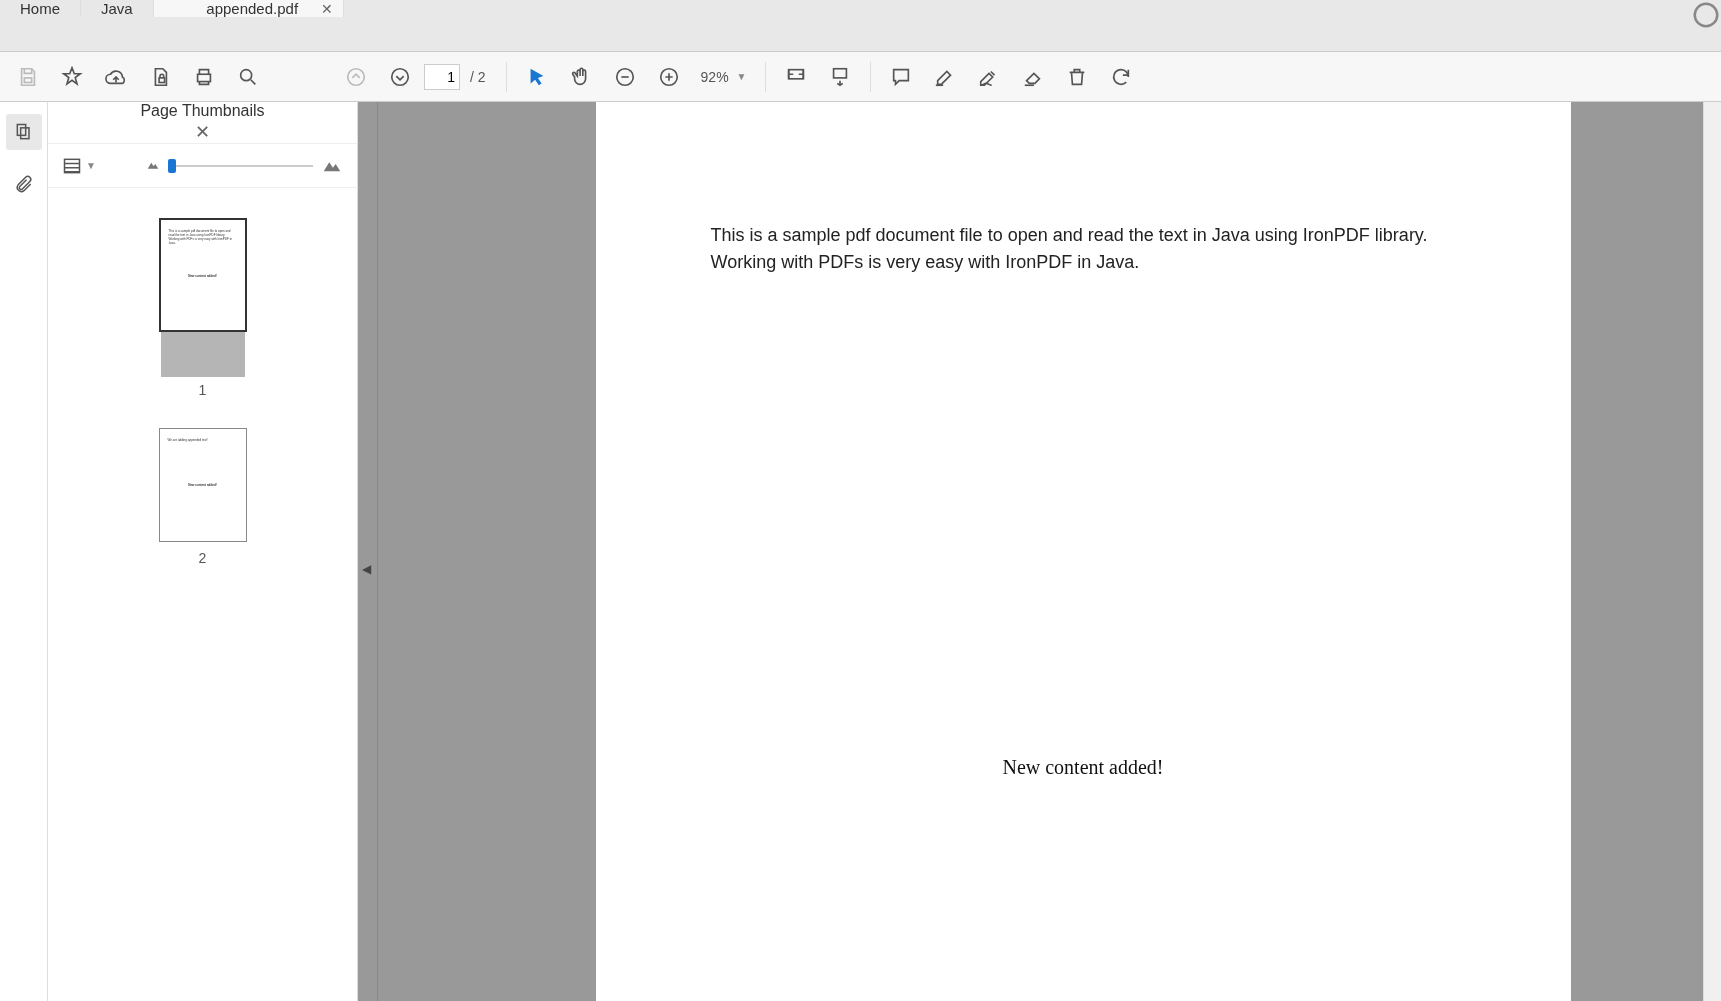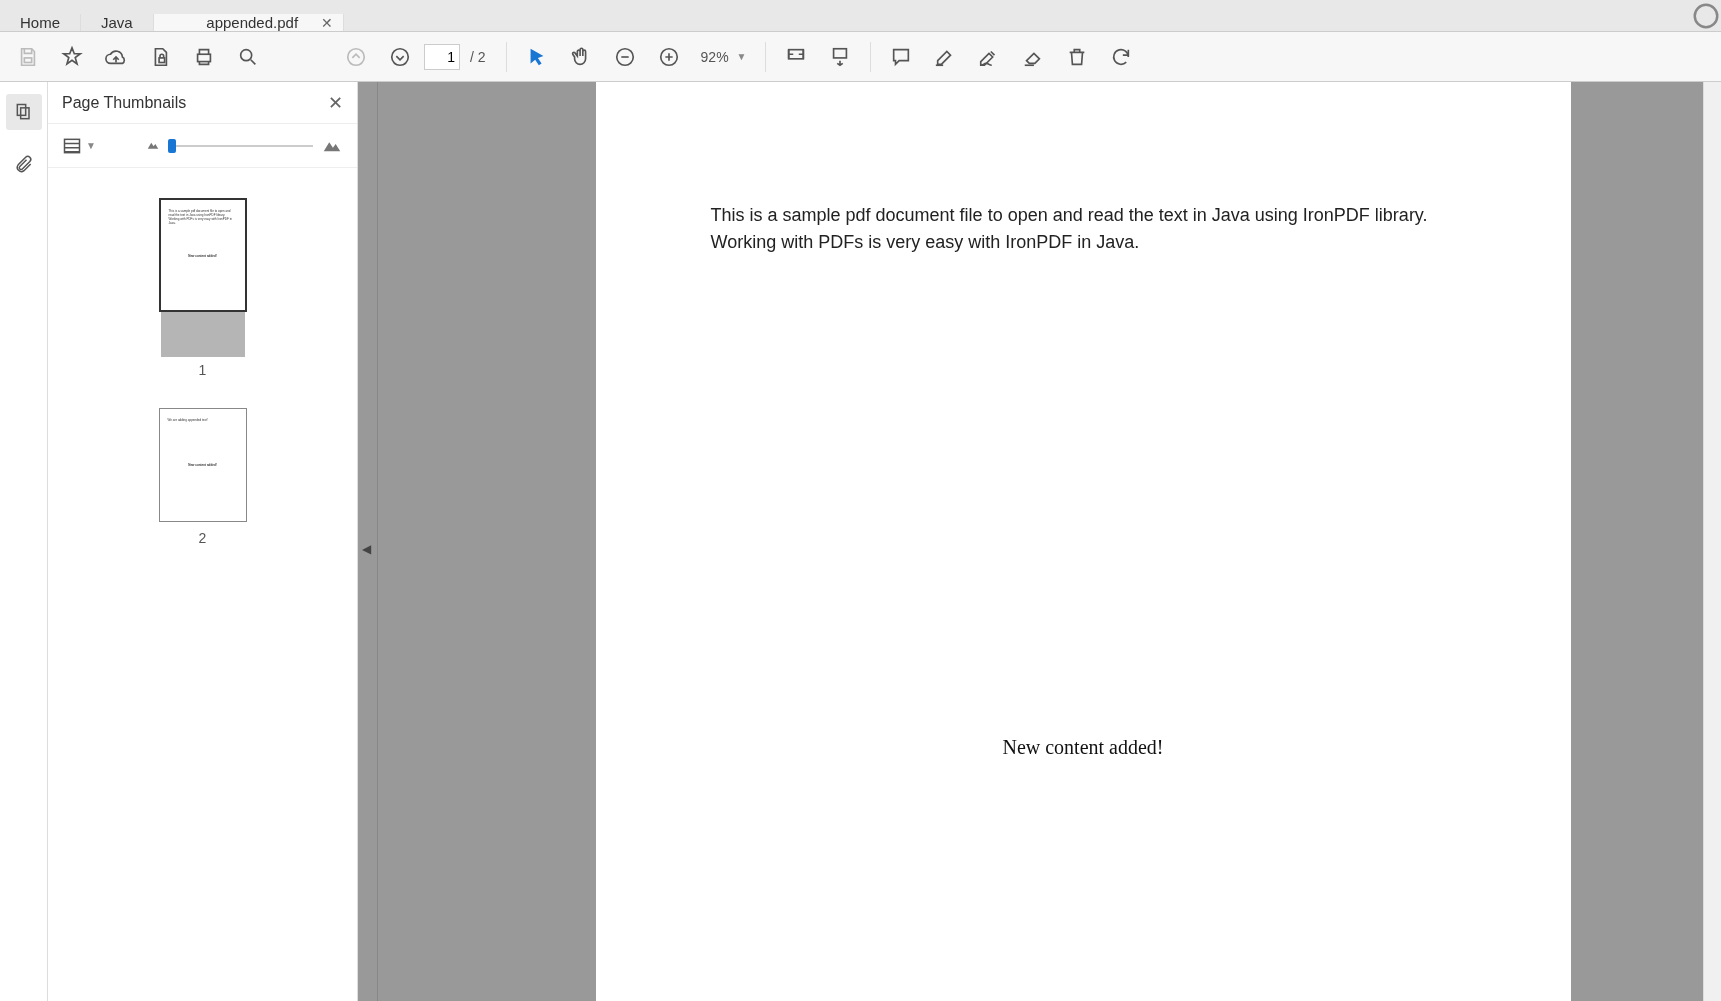--- a/index.html
+++ b/index.html
@@ -11,24 +11,24 @@
     body {
       width: 1721px;
       height: 1001px;
       background: #fff;
       overflow: hidden;
       display: flex;
       flex-direction: column;
     }
     
     .tab-bar {
-      height: 32px;
+      height: 52px;
       background: #e8e8e8;
       display: flex;
-      align-items: flex-end;
+      align-items: flex-start;
       border-bottom: 1px solid #ccc;
     }
     .tab {
       padding: 0 20px;
       display: flex;
       align-items: center;
       font-size: 15px;
       color: #333;
       cursor: pointer;
       border-right: 1px solid #ddd;
@@ -162,20 +162,21 @@
       display: flex;
       flex-direction: column;
     }
     .thumb-header {
       height: 42px;
       display: flex;
       align-items: center;
       justify-content: space-between;
       padding: 0 14px;
       border-bottom: 1px solid #eee;
+      flex-direction: column;
     }
     .thumb-title {
       font-size: 16px;
       color: #333;
     }
     .thumb-close {
       font-size: 18px;
       color: #666;
       cursor: pointer;
     }

